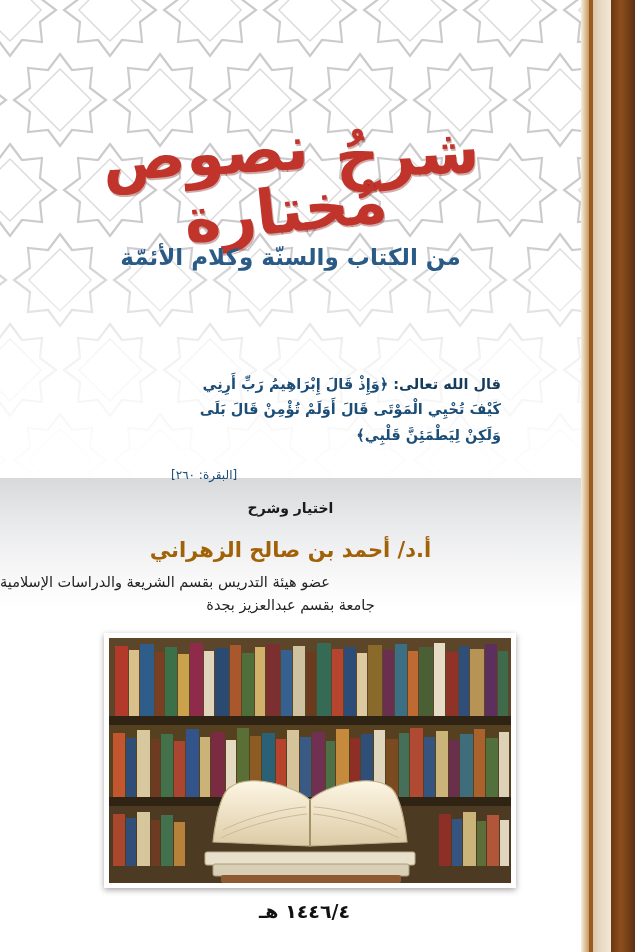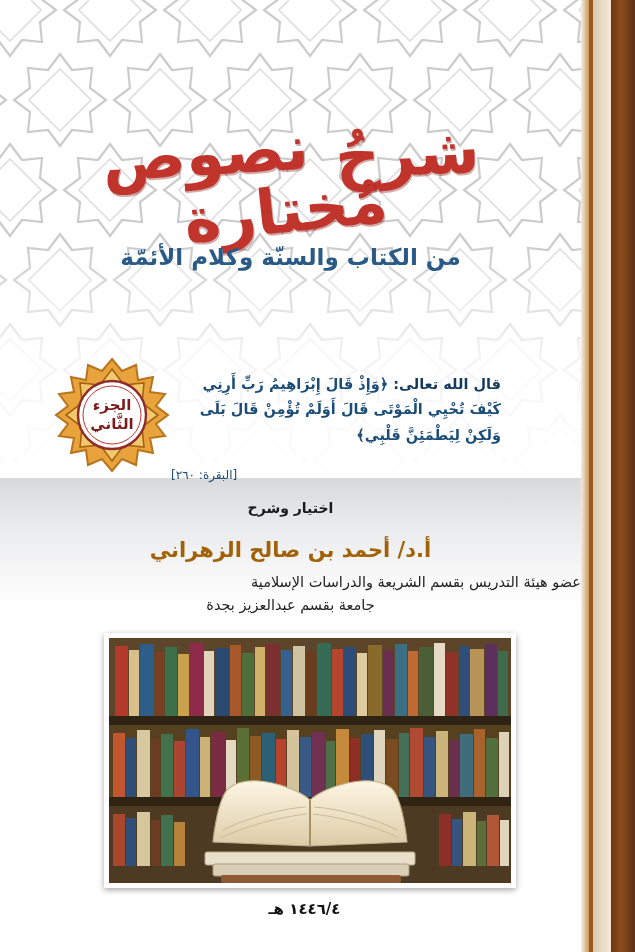--- a/index.html
+++ b/index.html
@@ -59,32 +59,32 @@
   .rosette{position:absolute;top:355px;left:52px;width:120px;height:120px;}
   .rosette .label{position:absolute;top:0;left:0;width:120px;height:120px;
      display:flex;flex-direction:column;align-items:center;justify-content:center;
      color:#7b1b1b;font-size:15px;font-weight:bold;line-height:1.25;direction:rtl;}
 
   
   .byline{position:absolute;top:500px;left:0;right:0;text-align:center;direction:rtl;
      font-size:14px;font-weight:bold;color:#1b1b1b;}
   .author{position:absolute;top:538px;left:0;right:0;text-align:center;direction:rtl;
      font-size:21px;font-weight:bold;color:#a16207;}
-  .aff1{position:absolute;top:574px;left:0;right:0;text-align:right;direction:rtl;
+  .aff1{position:absolute;top:574px;left:0;right:0;text-align:left;direction:rtl;
      font-size:14.5px;color:#222;}
   .aff2{position:absolute;top:597px;left:0;right:0;text-align:center;direction:rtl;
      font-size:14.5px;color:#222;}
 
   
   .photo{position:absolute;top:633px;left:104px;width:402px;height:245px;
      border:5px solid #ffffff;box-shadow:0 2px 6px rgba(0,0,0,.35);overflow:hidden;background:#5a4632;}
   .photo svg{display:block;}
 
   .hijri{position:absolute;top:900px;left:0;right:0;text-align:center;direction:rtl;
-     font-size:15px;font-weight:bold;color:#111;margin-left:28px;}
+     font-size:19px;font-weight:bold;color:#111;margin-left:28px;}
 </style>
 </head>
 <body>
 
 <div class="page">
 
   <div class="spine">
     <div class="band-dark"></div>
     <div class="band-cream"></div>
     <div class="band-thin"></div>
@@ -175,34 +175,20 @@
     <div class="title-sub">من الكتاب والسنّة وكلام الأئمّة</div>
 
     <div class="ayah-wrap">
       <div class="ayah-line">
         <span class="ayah-intro">قال الله تعالى:</span>
         <span>﴿وَإِذْ قَالَ إِبْرَاهِيمُ رَبِّ أَرِنِي كَيْفَ تُحْيِي الْمَوْتَى قَالَ أَوَلَمْ تُؤْمِنْ قَالَ بَلَى وَلَكِنْ لِيَطْمَئِنَّ قَلْبِي﴾</span>
       </div>
       <div class="ayah-ref">[البقرة: ٢٦٠]</div>
     </div>
 
-    <div class="rosette">
-      <svg width="120" height="120" viewBox="-60 -60 120 120">
-        <g>
-          <path d="M0,-56 L10,-44 L24,-50 L26,-35 L41,-38 L38,-23 L53,-21 L44,-9 L56,0 L44,9 L53,21 L38,23 L41,38 L26,35 L24,50 L10,44 L0,56 L-10,44 L-24,50 L-26,35 L-41,38 L-38,23 L-53,21 L-44,9 L-56,0 L-44,-9 L-53,-21 L-38,-23 L-41,-38 L-26,-35 L-24,-50 L-10,-44 Z" fill="#e8a33d" stroke="#b8741d" stroke-width="2"></path>
-          <path d="M0,-46 L12,-30 L32,-32 L30,-12 L46,0 L30,12 L32,32 L12,30 L0,46 L-12,30 L-32,32 L-30,12 L-46,0 L-30,-12 L-32,-32 L-12,-30 Z" fill="#f3c76b" stroke="#a4630f" stroke-width="1.6"></path>
-          <circle cx="0" cy="0" r="34" fill="#ffffff" stroke="#8e2b2b" stroke-width="2.4"></circle>
-          <circle cx="0" cy="0" r="29" fill="#ffffff" stroke="#c0342b" stroke-width="1"></circle>
-        </g>
-      </svg>
-      <div class="label">
-        <span>الجزء</span>
-        <span>الثَّاني</span>
-      </div>
-    </div>
 
     <div class="byline">اختيار وشرح</div>
     <div class="author">أ.د/ أحمد بن صالح الزهراني</div>
     <div class="aff1">عضو هيئة التدريس بقسم الشريعة والدراسات الإسلامية</div>
     <div class="aff2">جامعة بقسم عبدالعزيز بجدة</div>
 
     <div class="photo" title="">
       <svg width="402" height="245" viewBox="0 0 402 245">
         <defs>
           <linearGradient id="shelfbg" x1="0" y1="0" x2="0" y2="1">

